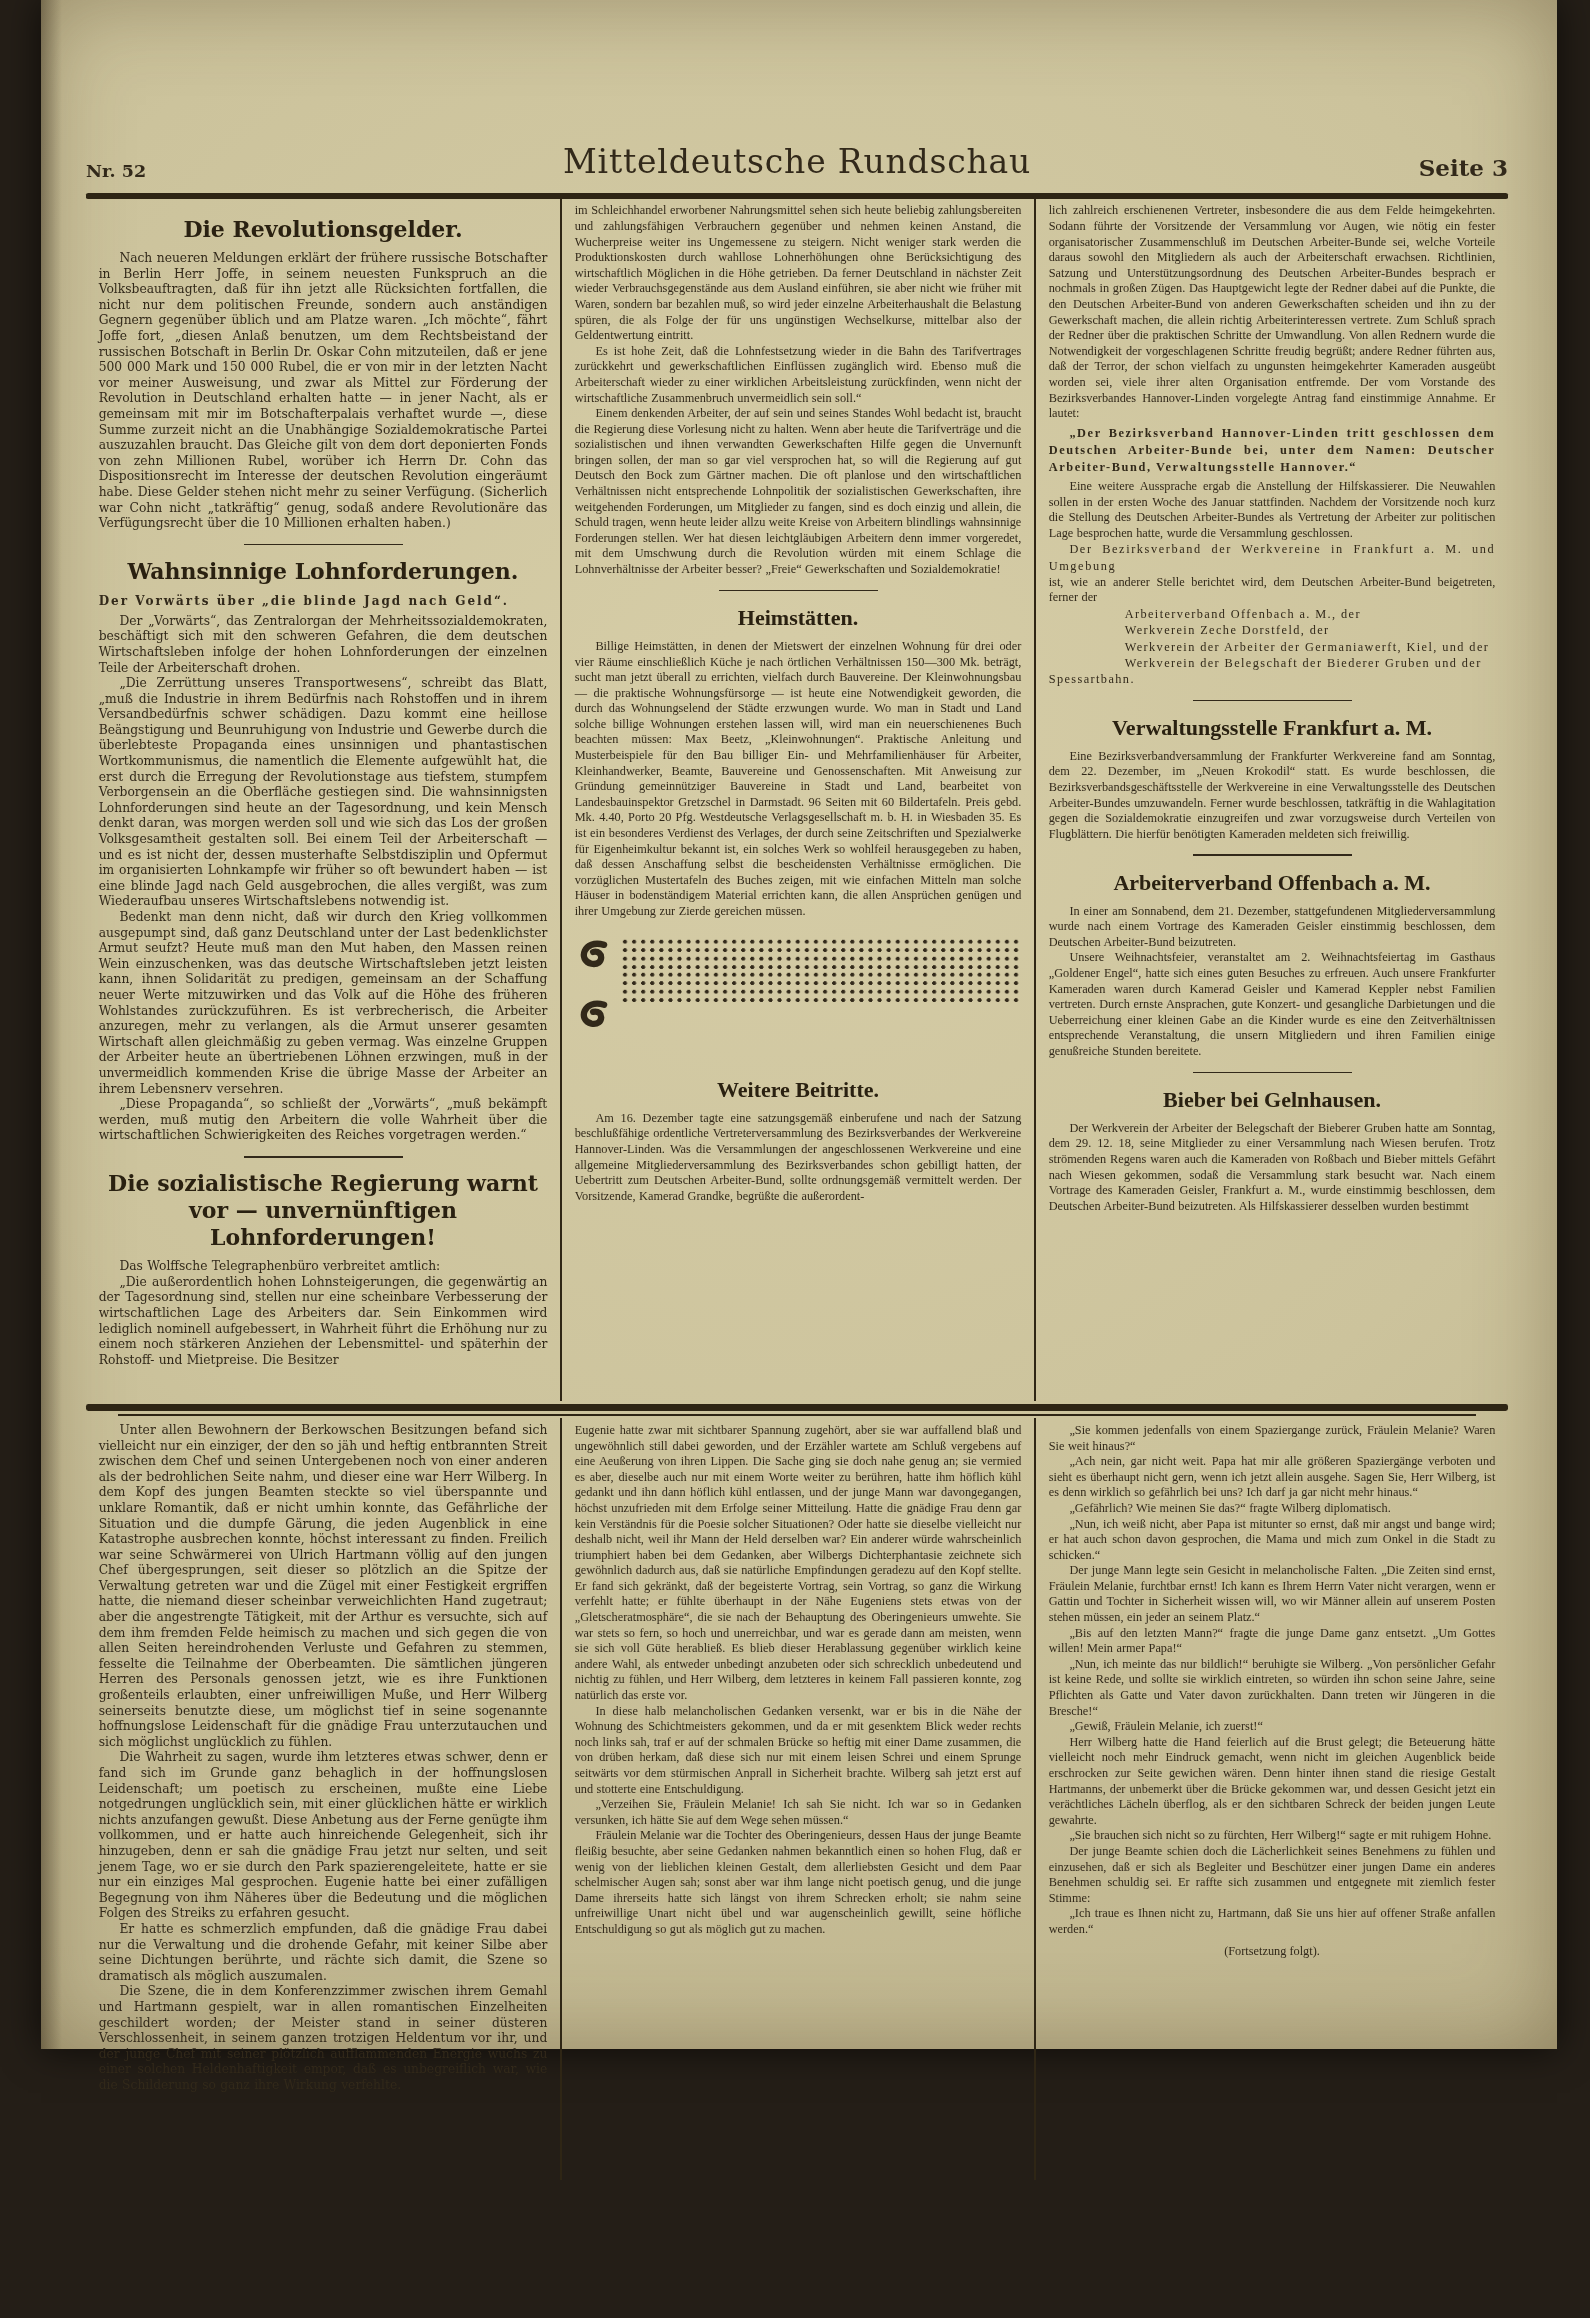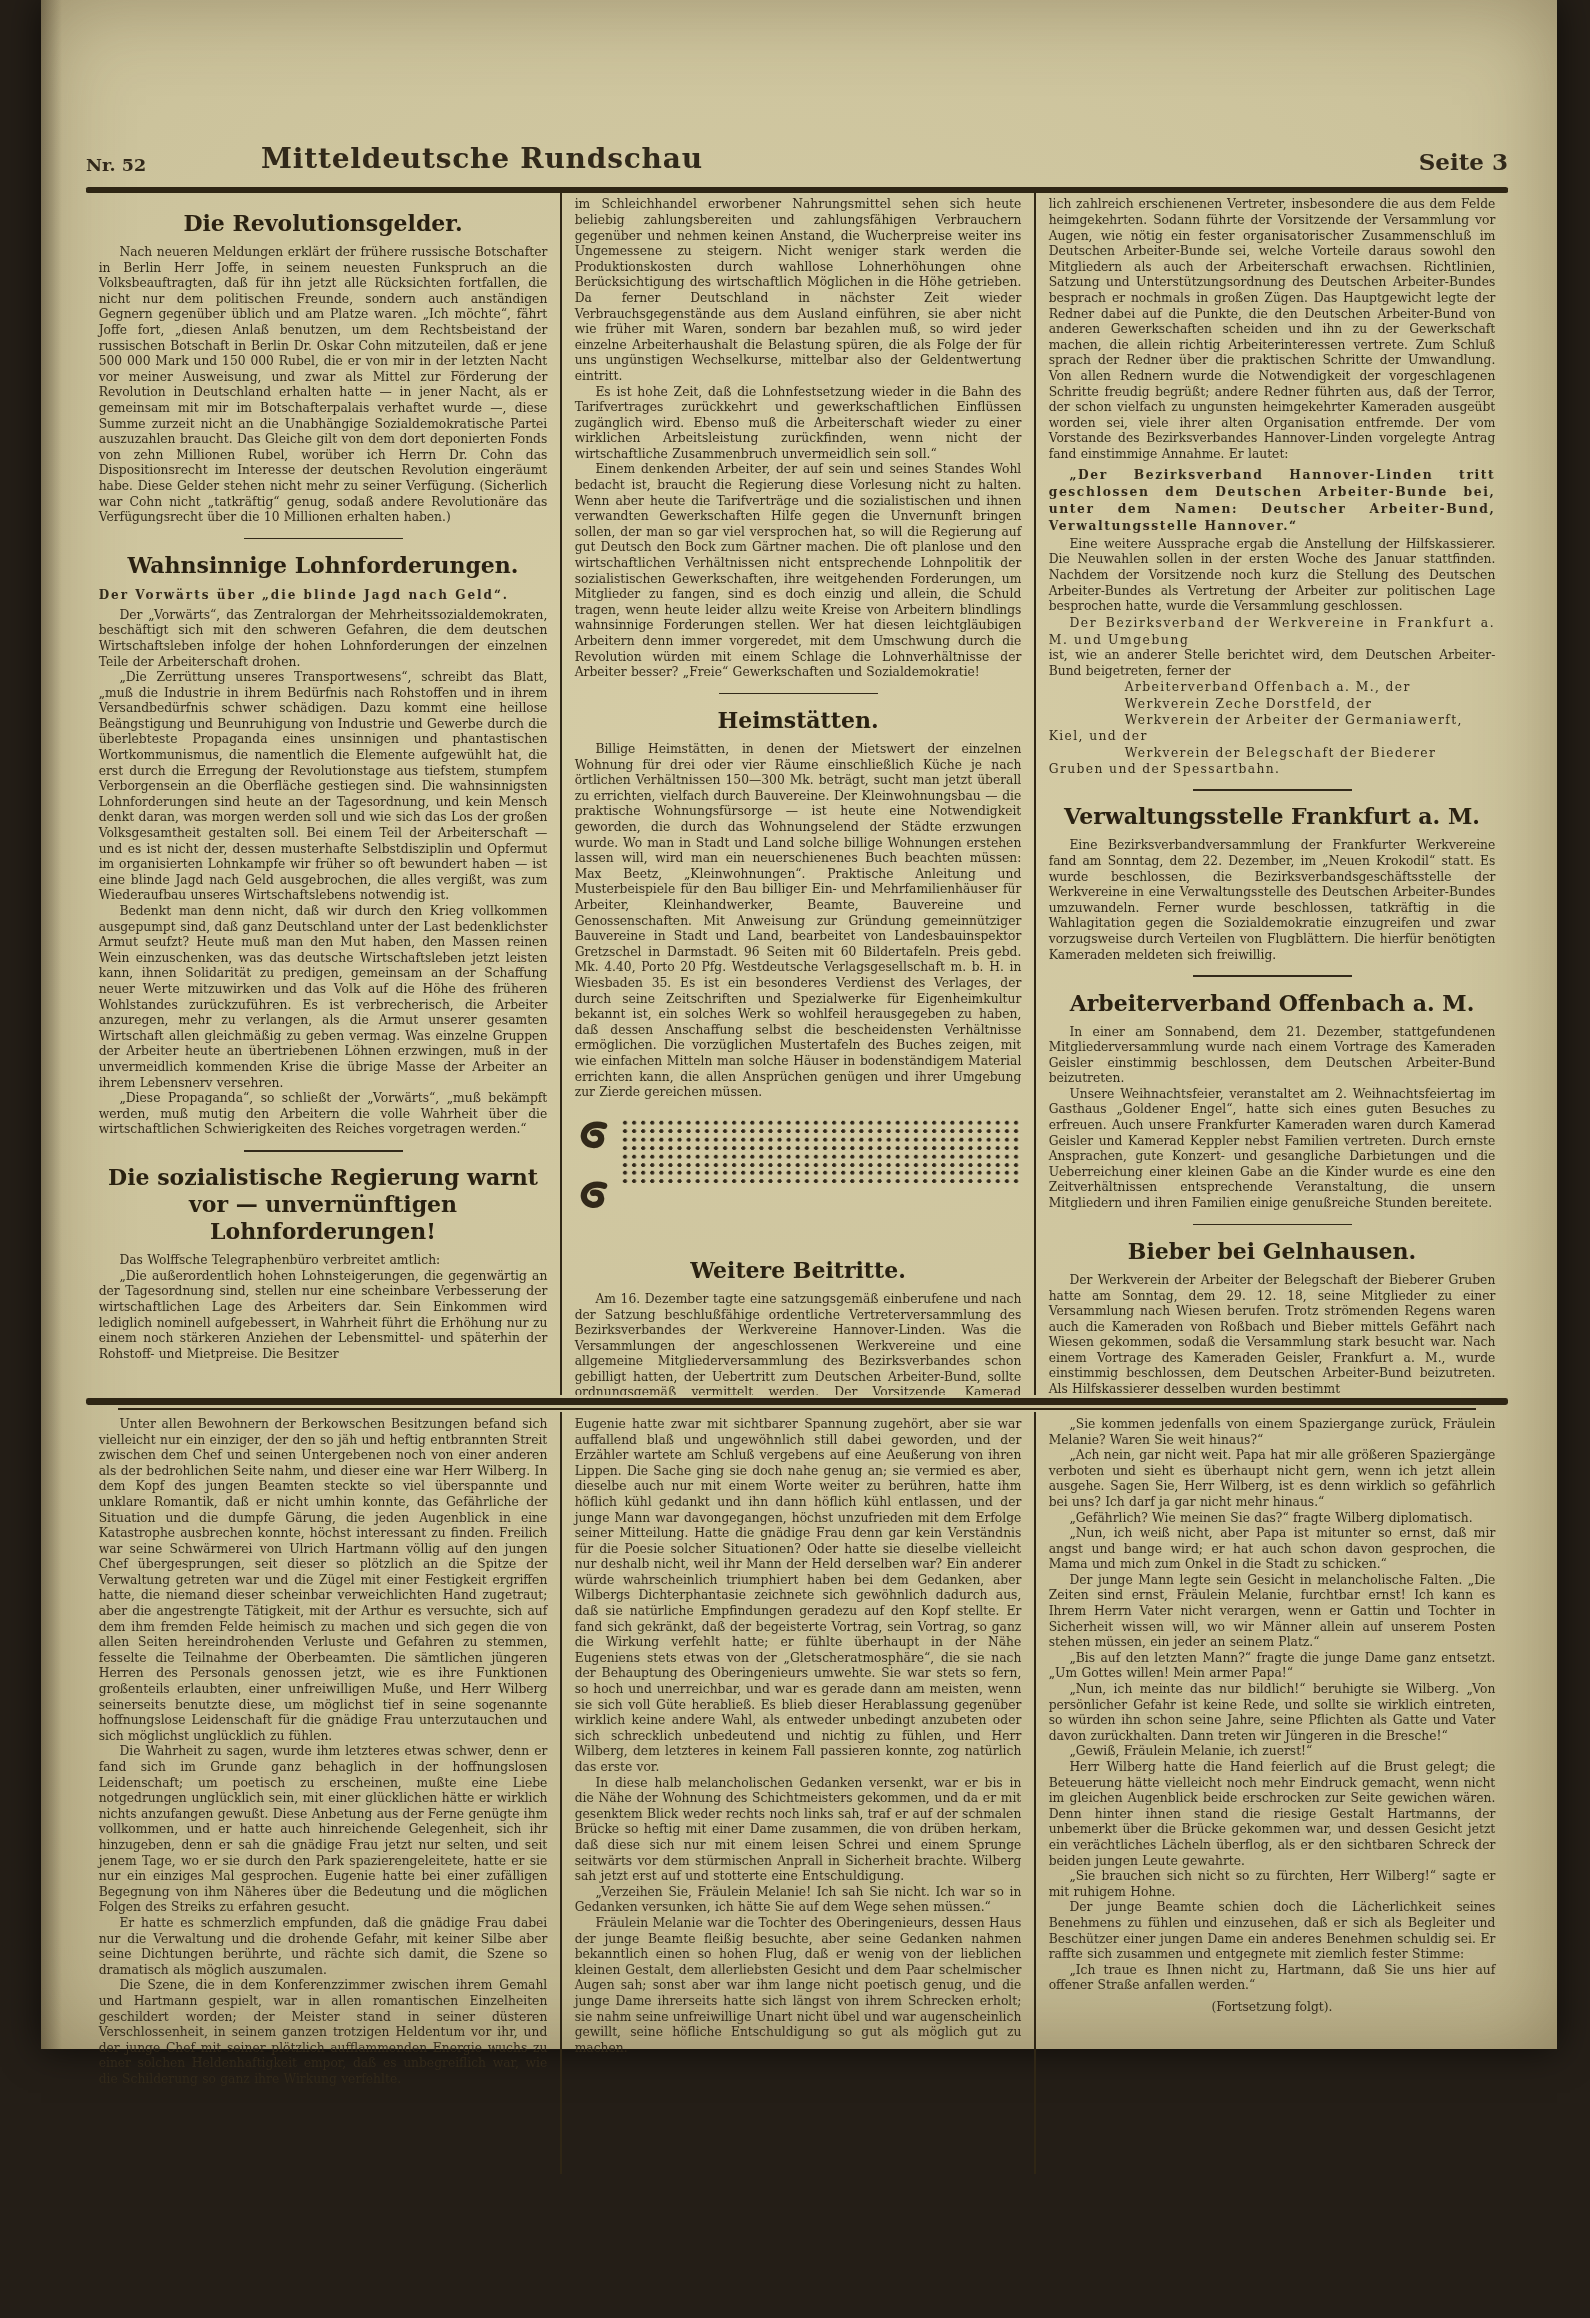--- a/index.html
+++ b/index.html
@@ -6,26 +6,26 @@
   body{width:1591px;height:2319px;position:relative;background:#241e17;overflow:hidden;
        font-family:"DejaVu Serif", serif;color:#32291a;}
   .paper{position:absolute;left:41px;top:0;width:1516px;height:2049px;
          background:radial-gradient(ellipse 120% 85% at 48% 35%, #d6cda7 0%, #ccc39c 48%, #beb48d 85%, #a79d78 100%);
          box-shadow:inset 0 0 87px rgba(75,58,30,.38), 0 0 36px rgba(0,0,0,.65);
          padding:0 49px 0 45px;box-sizing:border-box;}
   .paper::after{content:"";position:absolute;left:0;top:0;bottom:0;width:20.7px;
          background:linear-gradient(90deg,rgba(40,30,15,.38),rgba(40,30,15,0));pointer-events:none;}
   .page-head{margin-top:142px;display:grid;grid-template-columns:175px 1fr 175px;align-items:end;}
   .issue{font-size:17.5px;font-weight:bold;}
-  .masthead{font-size:28px;font-weight:bold;letter-spacing:0.8px;}
+  .masthead{font-size:33px;font-weight:normal;text-align:center;letter-spacing:0.8px;}
   .pageno{font-size:23px;font-weight:bold;text-align:right;}
   .head-rule{height:5.6px;background:#2e2514;margin-top:12px;border-radius:2.4px/1.6px;}
   .columns{display:grid;grid-template-columns:1fr 1fr 1fr;}
   .col{padding:4.8px 12.7px 0 12.7px;overflow:hidden;}
-  .col + .col{border-left:2.4px solid #2f2615;}
+  .col + .col{border-left:2.4px solid #2f2615;font-family:Liberation Serif, serif;}
   .news .col{height:1198px;}
   .feu .col{height:757px;}
   .section-rule{height:7.2px;background:#2e2514;margin:2.4px 0 0 0;border-radius:2.4px;}
   .section-rule-thin{height:1.6px;background:#2e2514;margin:3.2px 32px 2.4px 32px;}
   .art-head{font-size:22px;font-weight:bold;text-align:center;line-height:27px;margin:12.7px 0 8px;color:#2a2111;}
   .art-sub{font-size:12px;letter-spacing:2px;line-height:17.5px;margin:0 0 3.2px;text-align:justify;font-weight:bold;}
   .para{font-size:12.3px;line-height:15.6px;text-align:justify;text-indent:20.7px;word-spacing:0.4px;}
   .noind{text-indent:0;}
   .divider{width:159px;height:1.6px;background:#32291a;margin:12px auto 10.3px;}
   .resolution{font-size:12.3px;font-weight:bold;letter-spacing:1.6px;line-height:17px;text-align:justify;text-indent:20.7px;margin:3.2px 0;}

